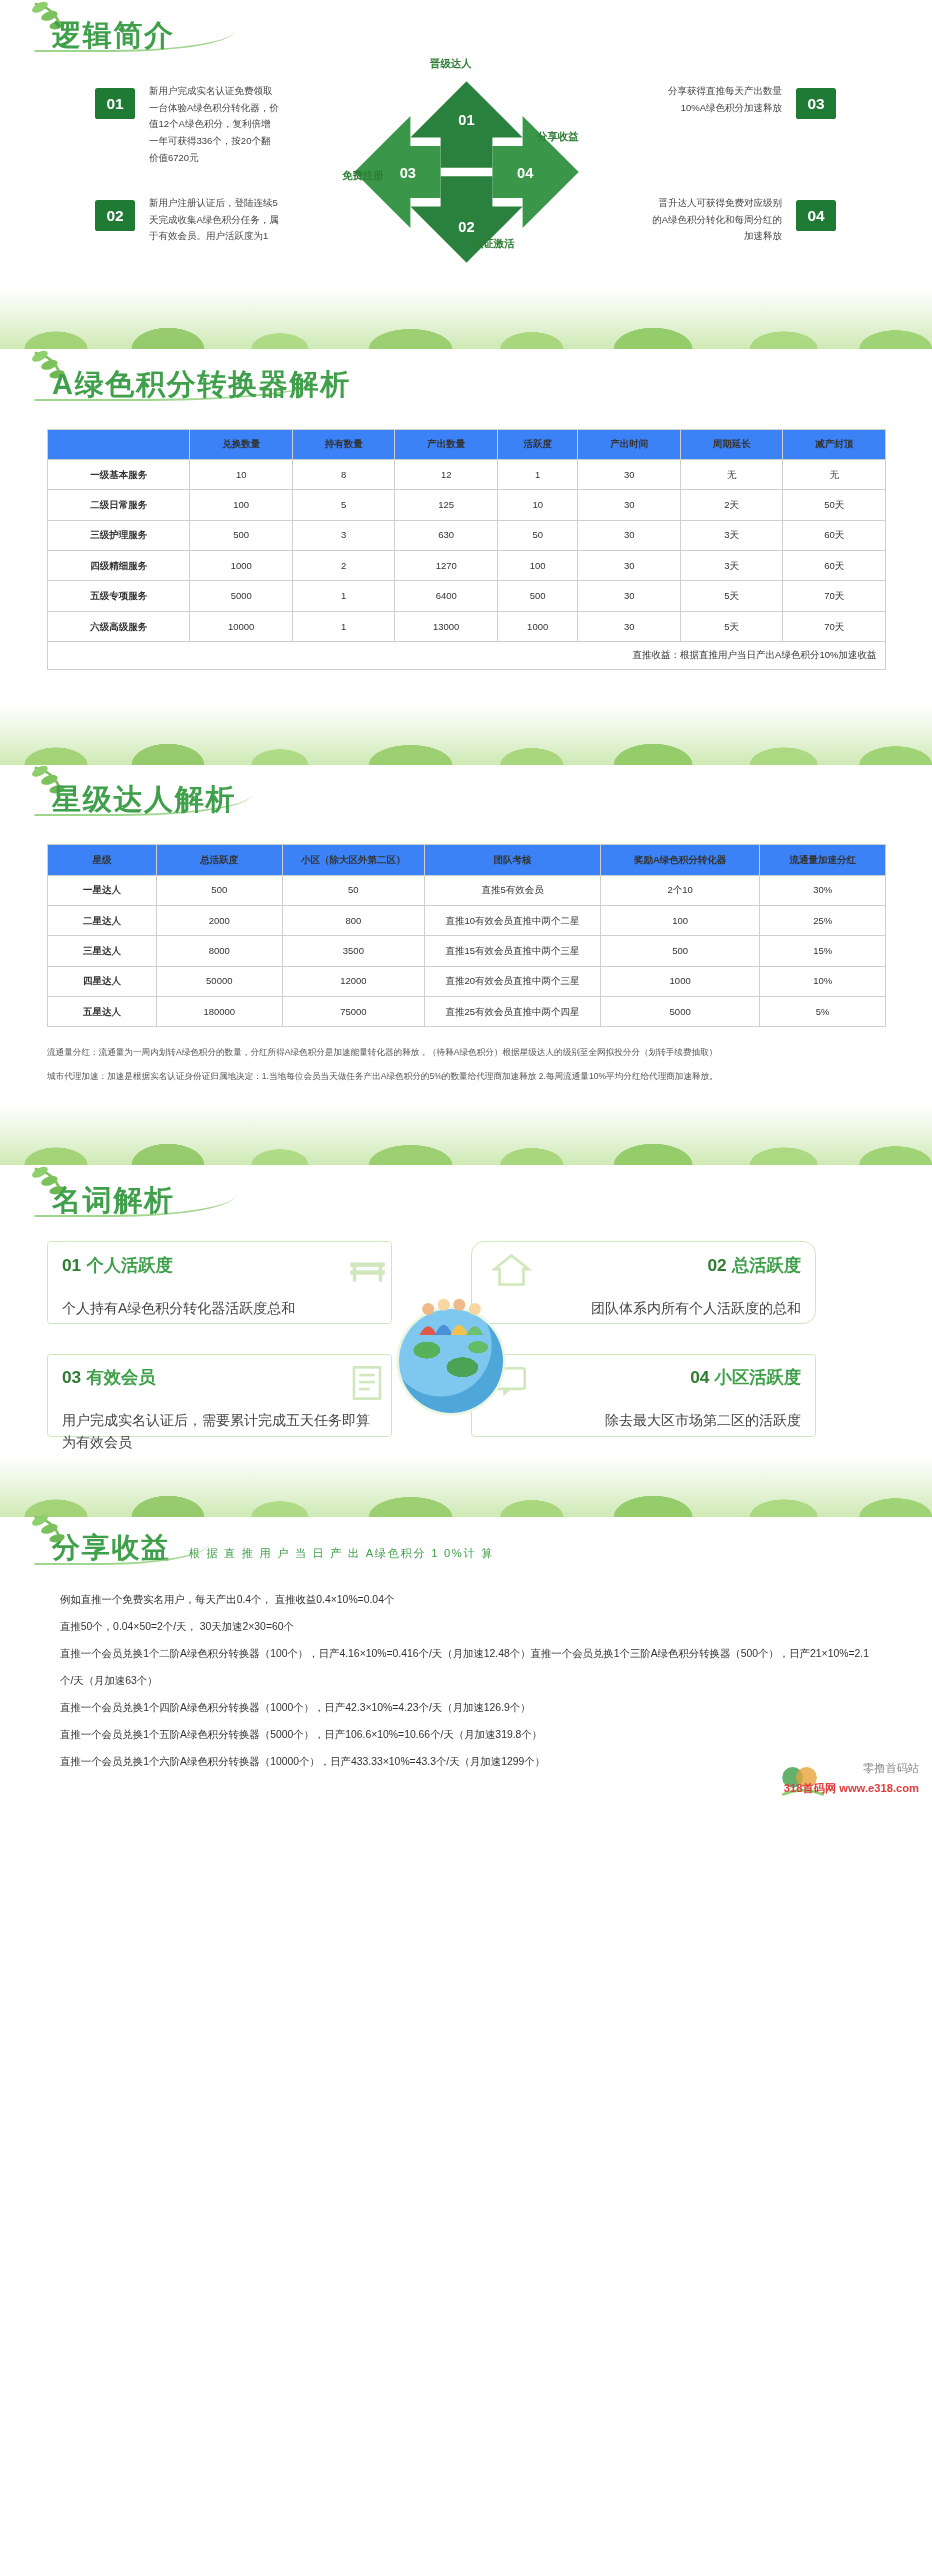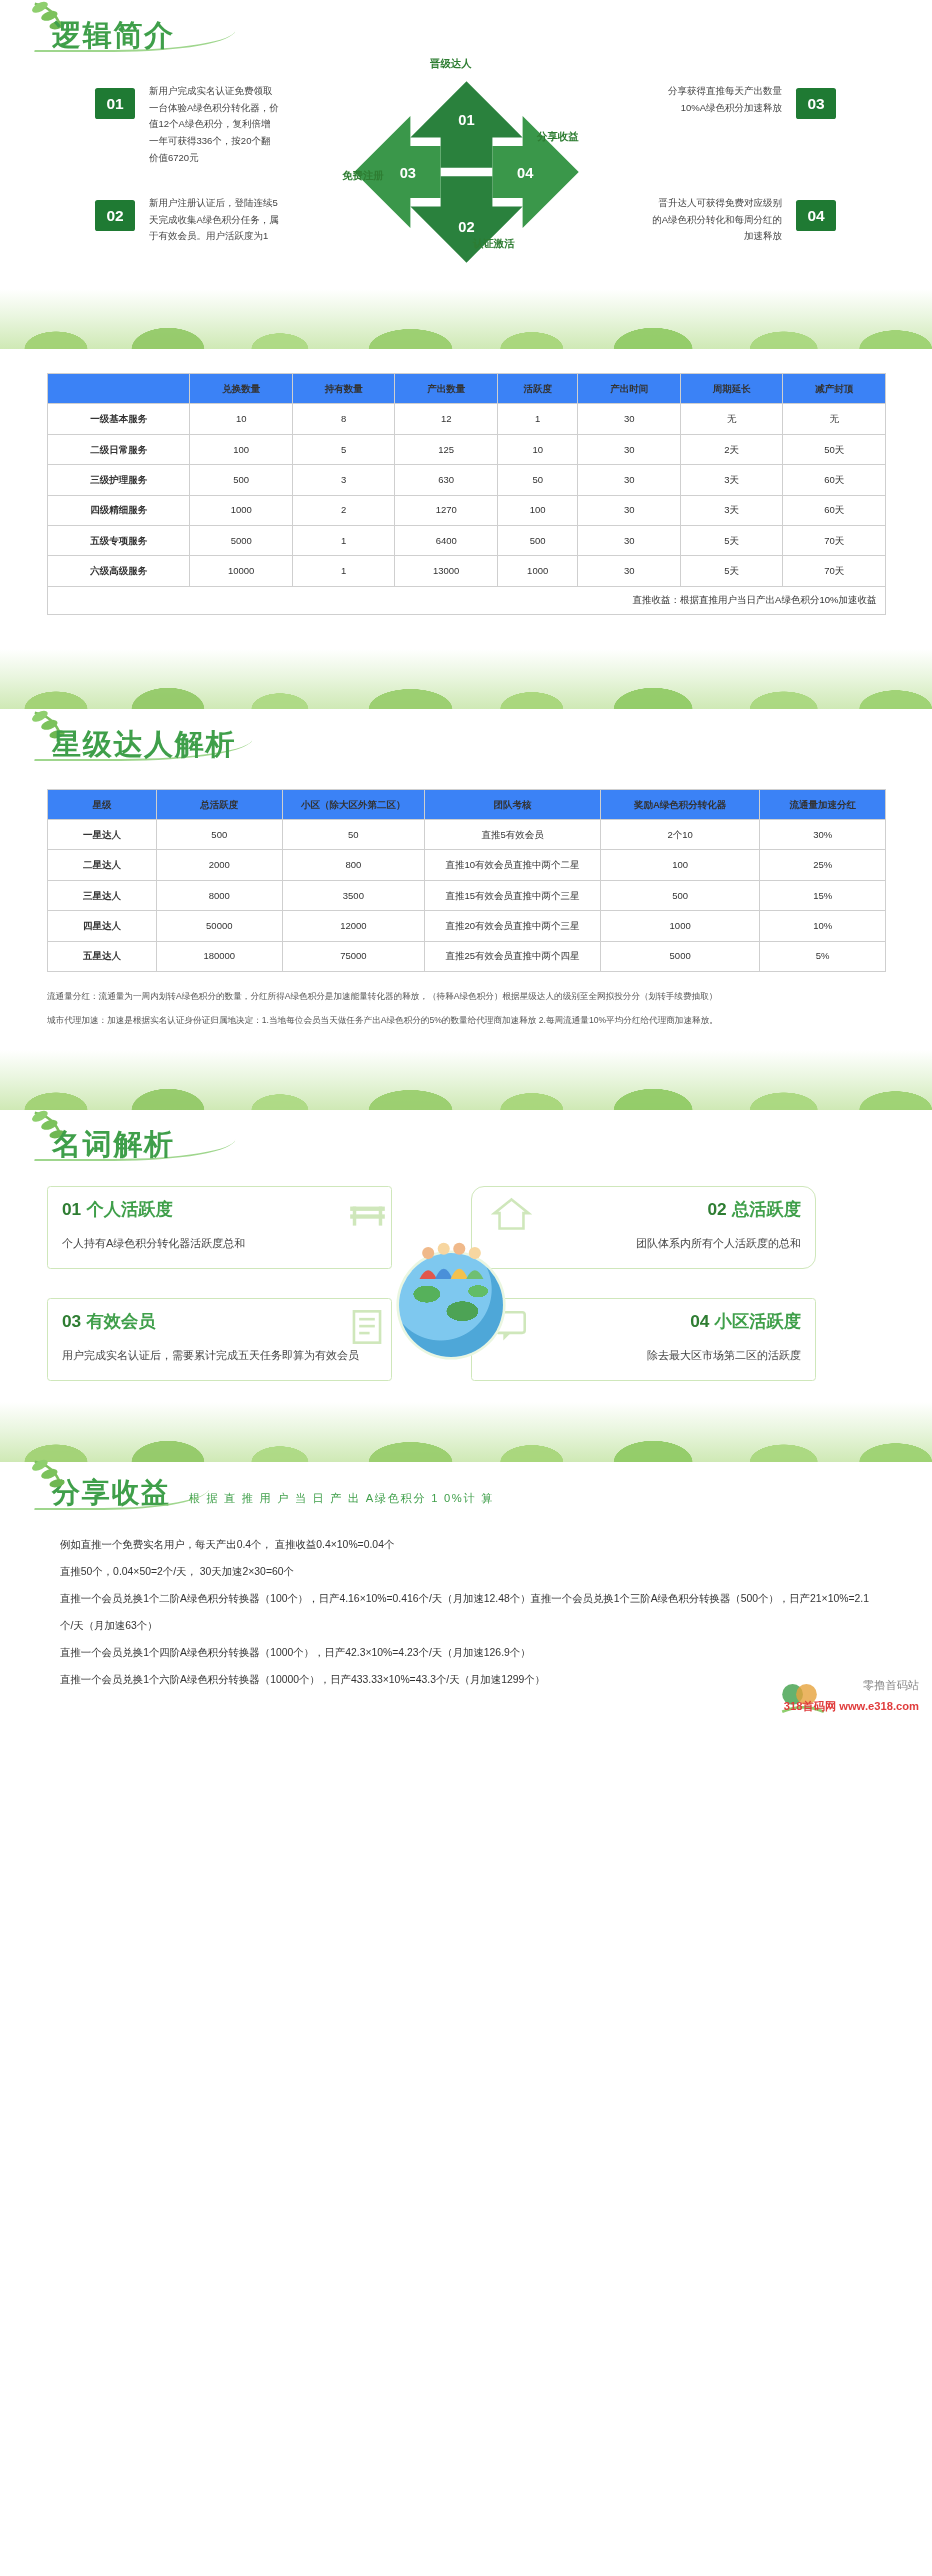--- a/index.html
+++ b/index.html
@@ -103,21 +103,21 @@
   .noun-card {
     position:absolute;
     width:345px; height:83px;
     background:#fff;
     border:1.7px solid #cfe7bb;
     border-radius:3.5px;
     padding:10.4px 14px;
   }
   .noun-head { font-size:17.3px; font-weight:bold; color:#3f9f4a; }
   .noun-head .n { color:#2e7d32; margin-right:5.2px; }
-  .noun-body { font-size:11px; color:#444; margin-top:14px; line-height:1.6; }
+  .noun-body { font-size:14px; color:#444; margin-top:20px; line-height:1.6; }
   .nc1 { left:47px; top:8.6px; }
   .nc2 { left:471px; top:8.6px; text-align:right;border-radius:13px;}
   .nc3 { left:47px; top:121px; }
   .nc4 { left:471px; top:121px; text-align:right;}
   .globe {
     position:absolute; left:399px; top:76px; width:104px; height:104px;
     border-radius:50%;
     background:radial-gradient(circle at 40% 35%, #7ec8ef 0 55%, #4ea7d8 56% 100%);
     box-shadow:0 0 0 2.6px #eaf6e0;
   }
@@ -205,20 +205,30 @@
         <span class="dlabel" style="left:200px; top:66px;">分享收益</span>
         <span class="dlabel" style="left:136px; top:173px;">认证激活</span>
         <span class="dlabel" style="left:5.2px; top:97px;margin-top:8px;">免费注册</span>
       </div>
     </div>
 
     <div class="grass"></div>
   </div>
 
   <div class="section">
+    <div class="sec-head">
+      <div class="title-swoosh" style="width:285px;"></div>
+      <svg class="leaf-deco" viewBox="0 0 80 70">
+        <path d="M10 8 q22 4 30 26" stroke="#7dbf5e" stroke-width="3" fill="none"></path>
+        <ellipse cx="16" cy="12" rx="10" ry="5" fill="#8fcf6e" transform="rotate(-28 16 12)"></ellipse>
+        <ellipse cx="27" cy="22" rx="10" ry="5" fill="#7cc25c" transform="rotate(-20 27 22)"></ellipse>
+        <ellipse cx="36" cy="33" rx="9" ry="4.5" fill="#6fb752" transform="rotate(-12 36 33)"></ellipse>
+      </svg>
+      <span class="sec-title">A绿色积分转换器解析</span>
+    </div>
 
     <div class="tbl-wrap" style="padding-top:24px;">
       <table class="grid">
         <thead>
           <tr>
             <th style="width:17%"></th>
             <th>兑换数量</th>
             <th>持有数量</th>
             <th>产出数量</th>
             <th>活跃度</th>
@@ -459,20 +469,21 @@
       </svg>
       <span class="share-title">分享收益</span>
       <span class="share-sub">根 据 直 推 用 户 当 日 产 出 A绿色积分 1 0%计 算</span>
     </div>
 
     <div class="share-lines">
       <div>例如直推一个免费实名用户，每天产出0.4个，  直推收益0.4×10%=0.04个</div>
       <div>直推50个，0.04×50=2个/天，  30天加速2×30=60个</div>
       <div>直推一个会员兑换1个二阶A绿色积分转换器（100个），日产4.16×10%=0.416个/天（月加速12.48个）直推一个会员兑换1个三阶A绿色积分转换器（500个），日产21×10%=2.1个/天（月加速63个）</div>
       <div>直推一个会员兑换1个四阶A绿色积分转换器（1000个），日产42.3×10%=4.23个/天（月加速126.9个）</div>
+      <div>直推一个会员兑换1个五阶A绿色积分转换器（5000个），日产106.6×10%=10.66个/天（月加速319.8个）</div>
       <div>直推一个会员兑换1个六阶A绿色积分转换器（10000个），日产433.33×10%=43.3个/天（月加速1299个）</div>
     </div>
 
     <svg class="footer-logo" viewBox="0 0 60 46">
       <circle cx="18" cy="20" r="12" fill="#3f9f4a" opacity=".8"></circle>
       <circle cx="34" cy="20" r="12" fill="#e6a23c" opacity=".8"></circle>
       <path d="M6 40 q24 -10 48 0" stroke="#8fcf6e" stroke-width="3" fill="none"></path>
     </svg>
     <div class="footer-mark">零撸首码站</div>
     <div class="footer-mark2">318首码网 www.e318.com</div>

